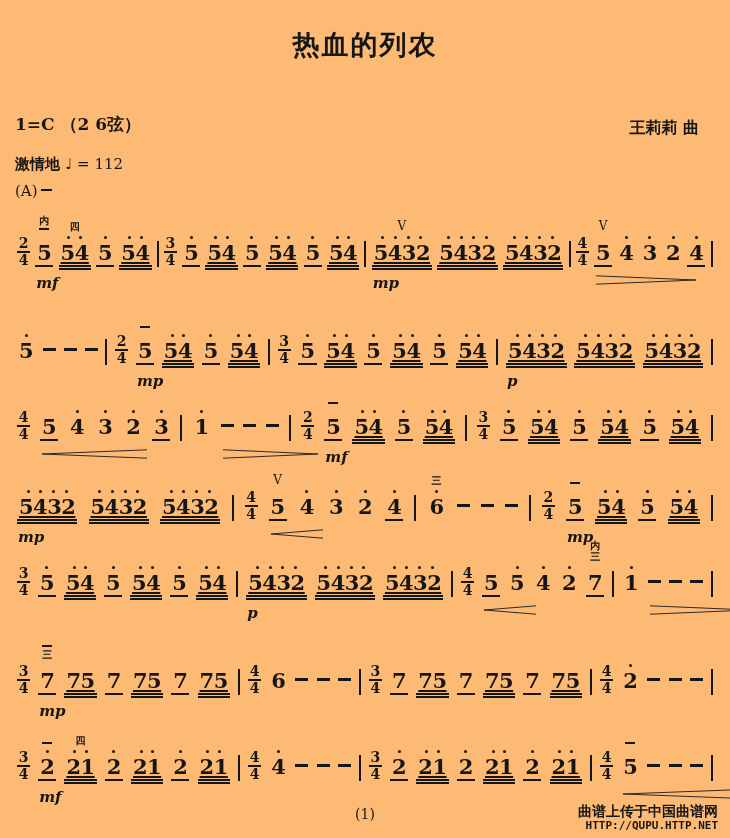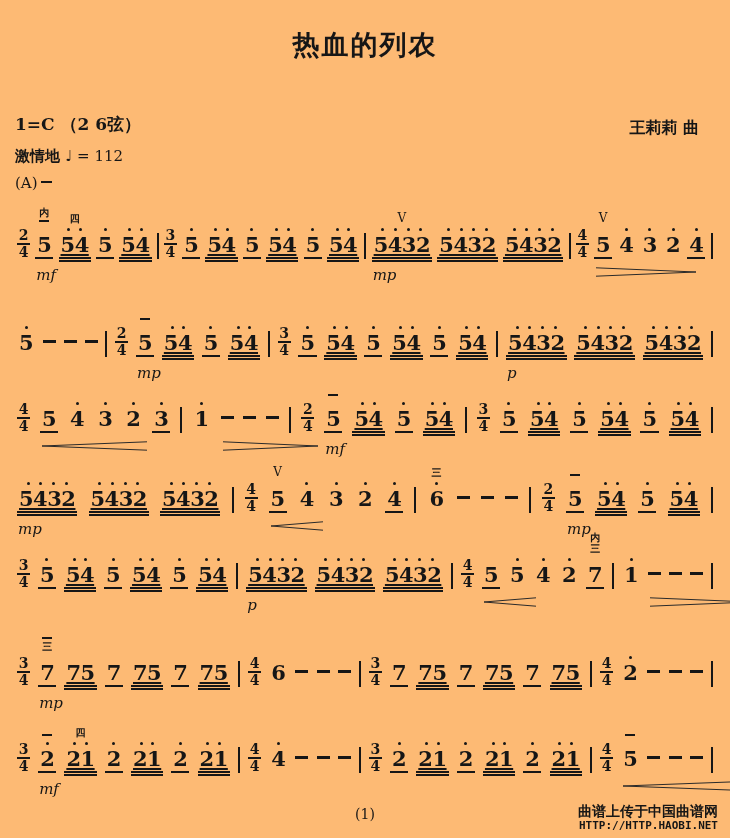--- a/index.html
+++ b/index.html
@@ -4,21 +4,21 @@
 <style>
   html,body{margin:0;padding:0;background:#e9e9e9;}
   .page{position:relative;width:730px;height:838px;margin:0 auto;background:#fdba74;color:#161616;
         font-family:"DejaVu Sans",sans-serif;overflow:hidden;}
   .inner{padding:0 15px;}
   .title{ text-align:center;margin-top:27px;font-size:27px;font-weight:bold;letter-spacing:2px;
           font-family:"DejaVu Sans",sans-serif;}
   .meta-row{display:flex;justify-content:space-between;align-items:center;margin-top:47px;}
   .keysig{font-size:17px;font-weight:bold;font-family:"DejaVu Serif",serif;}
   .composer{font-size:16px;font-weight:bold;padding-right:16px;margin-top:8px;}
-  .tempo-row{margin-top:8px;font-size:15px;font-weight:bold;}
+  .tempo-row{margin-top:16px;font-size:15px;font-weight:bold;}
   .tempo-val{font-weight:normal;font-family:"DejaVu Serif",serif;font-size:15px;}
   .section-row{margin-top:8px;height:18px;display:flex;align-items:flex-start;font-size:15px;
                font-family:"DejaVu Serif",serif;}
   .secdash{display:inline-block;width:11px;height:2px;background:#161616;margin:7px 0 0 3px;}
 
   
   #score{margin-top:2px;}
   .line{position:relative;display:flex;justify-content:space-between;align-items:flex-start;
         height:74px;padding:0 2px;}
   .l0{margin-bottom:24px;} .l1{margin-bottom:2px;} .l2{margin-bottom:6px;} .l3{margin-bottom:2px;}
@@ -35,21 +35,21 @@
   .num{font-family:"DejaVu Serif",serif;font-weight:bold;font-size:21px;line-height:23px;
        letter-spacing:-0.5px;padding:0 2px 1px;}
   .u1{border-bottom:2px solid #161616;}
   .u2{border-bottom:5px double #161616;text-decoration:underline;}
   .bar{width:2px;height:26px;background:#161616;margin-top:39px;}
   .ts{display:flex;flex-direction:column;align-items:center;margin-top:35px;
       font-family:"DejaVu Serif",serif;font-weight:bold;font-size:14px;line-height:13px;}
   .tsline{width:13px;height:2px;background:#161616;margin:1px 0;}
   .dashg{width:13px;height:2.6px;background:#161616;margin-top:9px;}
   .dyn{position:absolute;left:1px;top:72px;font-family:"DejaVu Serif",serif;font-style:italic;
-       font-weight:normal;font-size:15px;white-space:nowrap;text-align:right;}
+       font-weight:bold;font-size:15px;white-space:nowrap;text-align:right;}
   .hp{position:absolute;left:2px;top:73px;overflow:visible;}
 
   
   .pageno{position:absolute;left:0;right:0;bottom:16px;text-align:center;
           font-family:"DejaVu Serif",serif;font-size:14px;}
   .credit{position:absolute;right:12px;bottom:6px;text-align:right;}
   .credit-cn{font-size:14px;font-weight:bold;line-height:16px;margin-top:32px;}
   .credit-url{font-size:11px;font-weight:bold;font-family:"DejaVu Sans Mono",monospace;line-height:13px;}
 </style>
 </head>
@@ -1263,15 +1263,15 @@
             <div class="dashg"></div>
           </div>
           <div class="bar"></div>
         </div>
       </div>
   </div>
 
   <div class="pageno">(1)</div>
   <div class="credit">
     <div class="credit-cn">曲谱上传于中国曲谱网</div>
-    <div class="credit-url">HTTP://HTTP.HAOBI.NET</div>
+    <div class="credit-url">HTTP://QUPU.HTTP.NET</div>
   </div>
 </div>
 
 </body></html>

